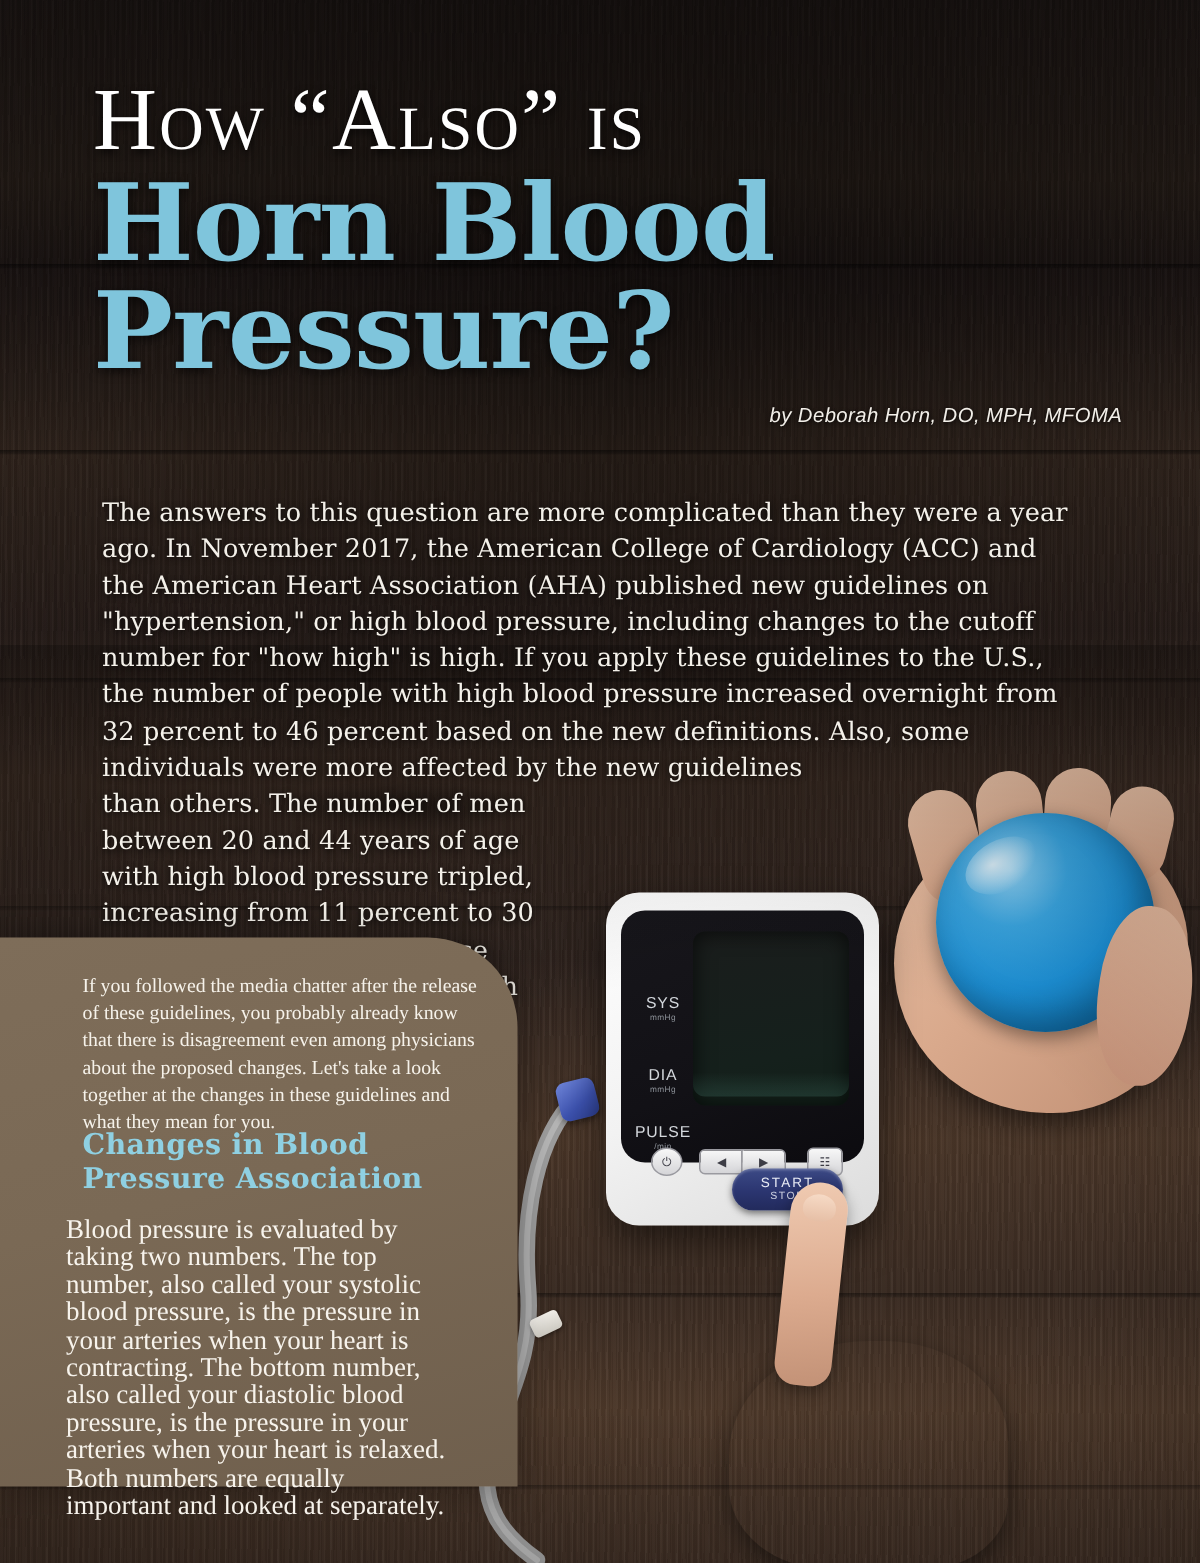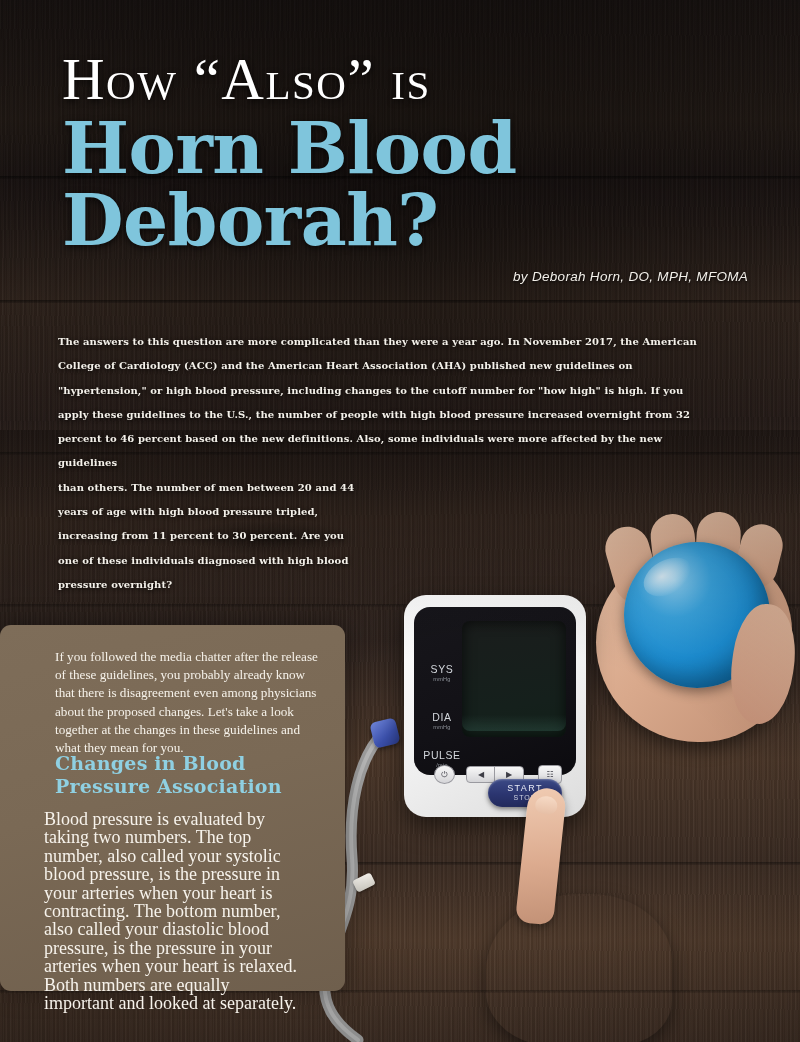--- a/index.html
+++ b/index.html
@@ -99,47 +99,46 @@
     font-size: 13.5px;
     color: #f2efe9;
     letter-spacing: 0.3px;
     text-shadow: 0 1px 3px rgba(0,0,0,0.85);
     white-space: nowrap;
   }
 
   
   .lead {
     position: absolute;
-    left: 58px;
+    left: 68px;
     top: 330px;
     width: 655px;
     font-family: "DejaVu Serif", serif;
-    font-weight: bold;
-    font-size: 10px;
+    font-weight: normal;
+    font-size: 17px;
     line-height: 24.3px;
     color: #f4f1ea;
     letter-spacing: 0.1px;
     text-shadow: 0 1px 4px rgba(0,0,0,0.8);
   }
   .lead .narrow {
     display: block;
     width: 310px;
   }
 
   
   .sidebar {
     position: absolute;
     left: 0;
     top: 625px;
     width: 345px;
     height: 366px;
     background: linear-gradient(165deg, #7e6d59 0%, #7a6955 45%, #6f5f4d 100%);
     border-top-right-radius: 60px;
     box-shadow: 0 0 26px rgba(0,0,0,0.35);
-    border-radius: 11px;
   }
   .sidebar-intro {
     position: absolute;
     left: 55px;
     top: 23px;
     width: 263px;
     font-family: "Liberation Serif", serif;
     font-size: 13.2px;
     line-height: 18.2px;
     color: #f6f2ea;
@@ -488,21 +487,21 @@
     <div class="press-index">
       <div class="press-nail"></div>
     </div>
   </div>
 
   <div class="photo-vignette"></div>
 
   <div class="headline">
     <div class="headline-line1">How “Also” is</div>
     <div class="headline-line2">Horn Blood</div>
-    <div class="headline-line3">Deborah?</div>
+    <div class="headline-line3">Pressure?</div>
   </div>
   <div class="byline">by Deborah Horn, DO, MPH, MFOMA</div>
 
   <div class="lead">
     <span>The answers to this question are more complicated than they were a year ago.  In November 2017, the American College of Cardiology (ACC) and the American Heart Association (AHA) published new guidelines on "hypertension," or high blood pressure, including changes to the cutoff number for "how high" is high. If you apply these guidelines to the U.S., the number of people with high blood pressure increased overnight from 32 percent to 46 percent based on the new definitions.  Also, some individuals were more affected by the new guidelines </span>
     <span class="narrow">than others.  The number of men between 20 and 44 years of age with high blood pressure tripled, increasing from 11 percent to 30 percent.  Are you one of these individuals diagnosed with high blood pressure overnight?</span>
   </div>
 
   <div class="sidebar">
     <div class="sidebar-intro">If you followed the media chatter after the release of these guidelines, you probably already know that there is disagreement even among physicians about the proposed changes.  Let's take a look together at the changes in these guidelines and what they mean for you.</div>

